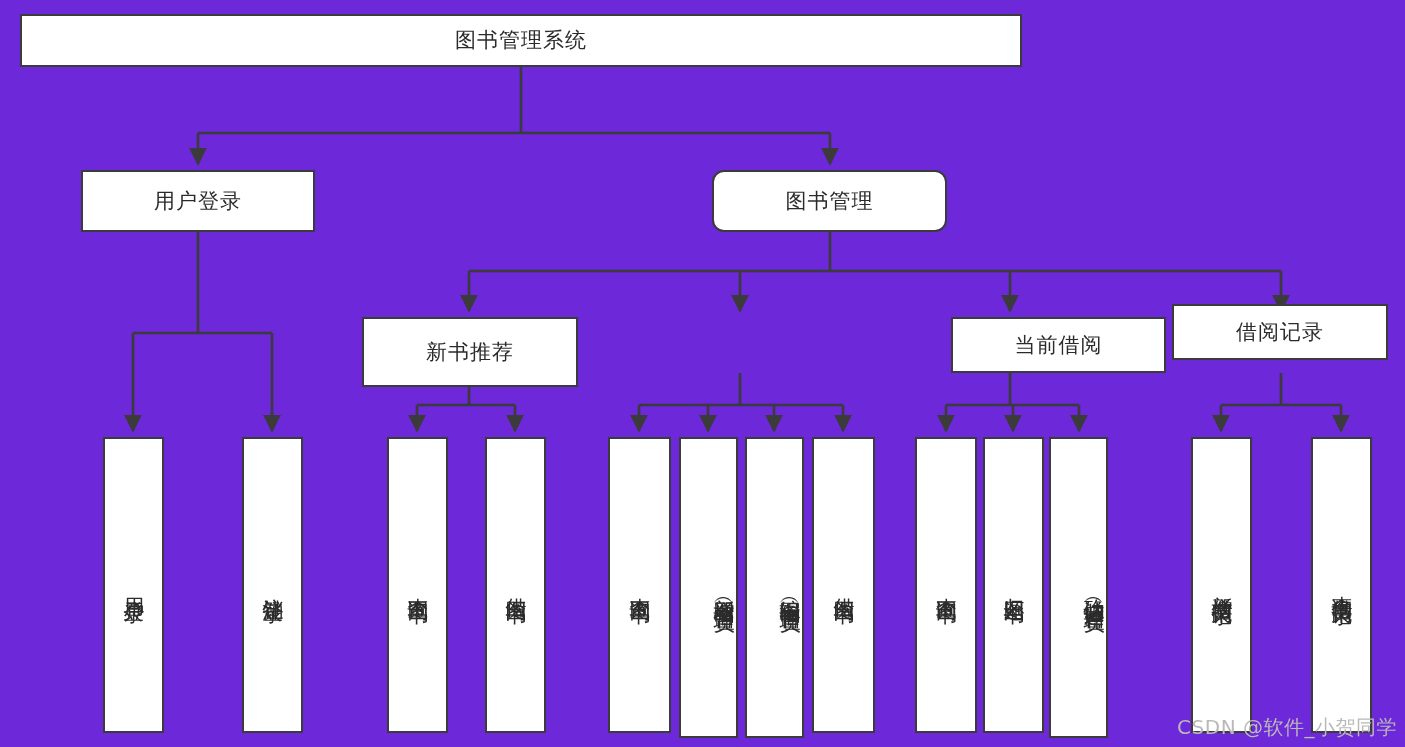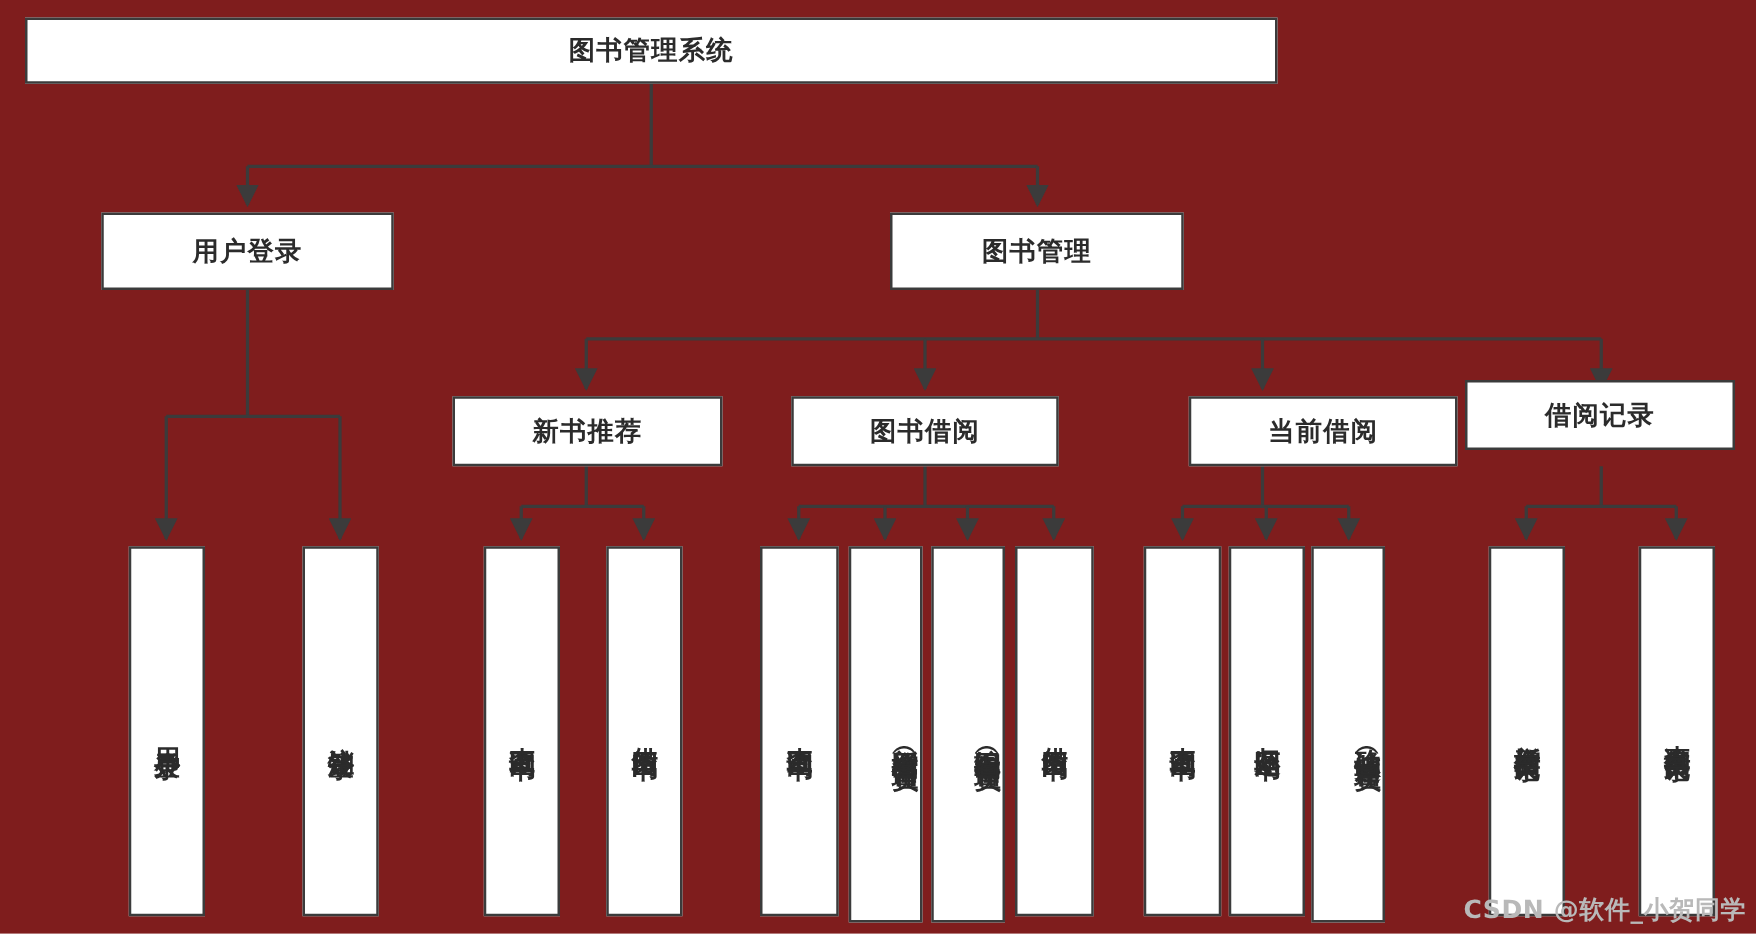--- a/index.html
+++ b/index.html
@@ -7,23 +7,22 @@
     padding: 0;
     background: #ffffff;
   }
   body {
     font-family: "DejaVu Sans", "Liberation Sans", sans-serif;
   }
   #canvas {
     position: relative;
     width: 1405px;
     height: 747px;
-    background: #7f1d1d;
+    background: #6d28d9;
     overflow: hidden;
-    font-weight: bold;
   }
   #edges {
     position: absolute;
     left: 0;
     top: 0;
     width: 1405px;
     height: 747px;
   }
   .node {
     position: absolute;
@@ -124,29 +123,26 @@
     </g>
   </svg>
 
   <div class="node horiz" style="left:20px; top:14px; width:1002px; height:53px;">
     <span class="node-label">图书管理系统</span>
   </div>
 
   <div class="node horiz" style="left:81px; top:170px; width:234px; height:62px;">
     <span class="node-label">用户登录</span>
   </div>
-  <div class="node horiz" style="left:712px; top:170px; width:235px; height:62px;">
+  <div class="node horiz" style="left:712px; top:170px; width:235px; height:62px;border-radius:12px;">
     <span class="node-label">图书管理</span>
   </div>
 
-  <div class="node horiz" style="left:362px; top:317px; width:216px; height:56px;">
+  <div class="node horiz" style="left:362px; top:317px; width:216px; height:70px;">
     <span class="node-label">新书推荐</span>
-  </div>
-  <div class="node horiz" style="left:633px; top:317px; width:214px; height:56px;">
-    <span class="node-label">图书借阅</span>
   </div>
   <div class="node horiz" style="left:903px; top:317px; width:215px; height:56px;margin-left:48px;">
     <span class="node-label">当前借阅</span>
   </div>
   <div class="node horiz" style="left:1172px; top:304px; width:216px; height:56px;">
     <span class="node-label">借阅记录</span>
   </div>
 
   <div class="node vert centered" style="left:103px; top:437px; width:61px; height:296px;">
     <span class="node-label">用户登录</span>

